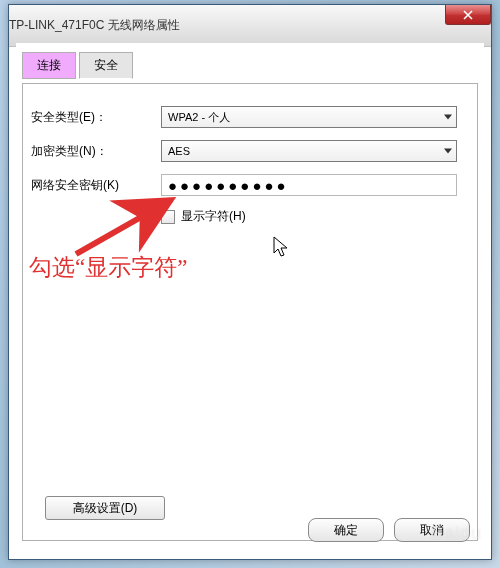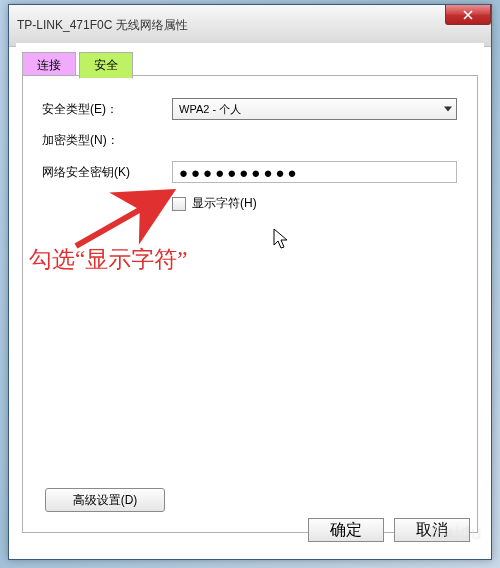--- a/index.html
+++ b/index.html
@@ -21,21 +21,21 @@
     background: #fff;
     border: 1px solid #3a5a7a;
     box-shadow: 0 0 8px rgba(0,0,0,0.3);
   }
   .titlebar {
     height: 42px;
     background: linear-gradient(to bottom, #f8f8f8 0%, #e8e8e8 50%, #d8d8d8 100%);
     border-bottom: 1px solid #c0c0c0;
     display: flex;
     align-items: center;
-    padding-left: 8px;
+    padding-left: 0;
     position: relative;
   }
   .titlebar-text {
     font-size: 12px;
     color: #333;
   }
   .close-btn {
     position: absolute;
     right: 0;
     top: 0;
@@ -70,28 +70,28 @@
     display: inline-block;
     padding: 4px 14px 4px 14px;
     border: 1px solid #b0b0b0;
     background: #f0abfc;
     position: relative;
     top: 1px;
     cursor: pointer;
     font-size: 12px;
   }
   .tab.active {
-    background: #bef264;
+    background: #e5e5e5;
     border-bottom: 1px solid #fff;
     z-index: 2;
   }
   .tabpanel {
     border: 1px solid #b0b0b0;
-    margin: 0 6px;
-    padding: 22px 20px 14px 19px;
+    margin: 8px 6px;
+    padding: 22px 20px 14px 8px;
     height: 458px;
     position: relative;
     background: #fff;
   }
   .row {
     display: flex;
     align-items: center;
     margin-bottom: 12px;
   }
   .lbl {
@@ -187,23 +187,23 @@
     position: absolute;
     right: 14px;
     bottom: 10px;
     display: flex;
     gap: 10px;
   }
   .dlg-btn {
     width: 76px;
     height: 24px;
     border: 1px solid #8a8a8a;
-    border-radius: 0;
+    border-radius: 8px;
     background: linear-gradient(to bottom,#fdfdfd,#e6e6e6);
-    font-size: 16px;
+    font-size: 12px;
     cursor: pointer;
     display: flex;
     align-items: center;
     justify-content: center;
   }
   .watermark {
     position: absolute;
     right: 18px;
     bottom: 24px;
     font-size: 18px;
@@ -240,20 +240,24 @@
       <div class="row">
         <div class="lbl">安全类型(E)：</div>
         <div class="combo">
           <span>WPA2 - 个人</span>
           <span class="arrow"></span>
         </div>
       </div>
 
       <div class="row">
         <div class="lbl">加密类型(N)：</div>
+        <div class="combo">
+          <span>AES</span>
+          <span class="arrow"></span>
+        </div>
       </div>
 
       <div class="row">
         <div class="lbl">网络安全密钥(K)</div>
         <div class="textfield">
           <span>●●●●●●●●●●</span>
         </div>
       </div>
 
       <div class="chkrow">

